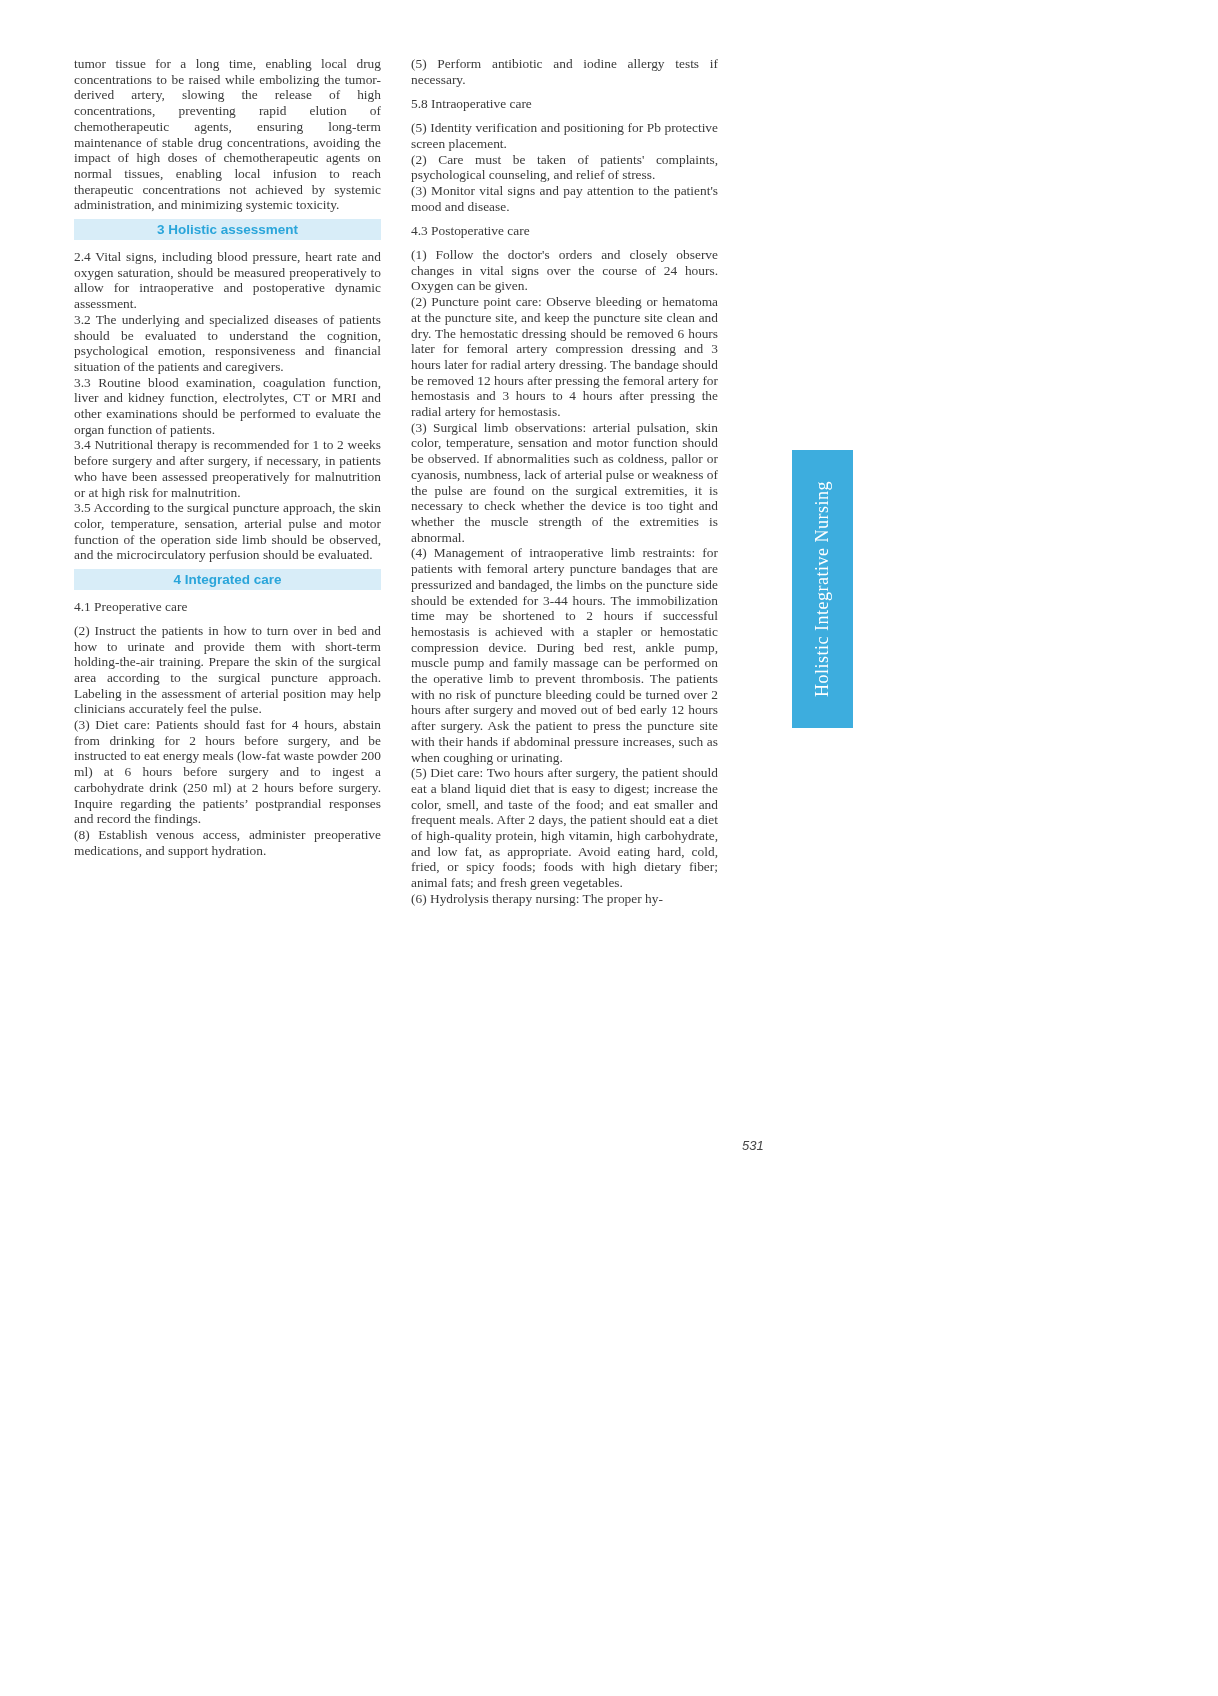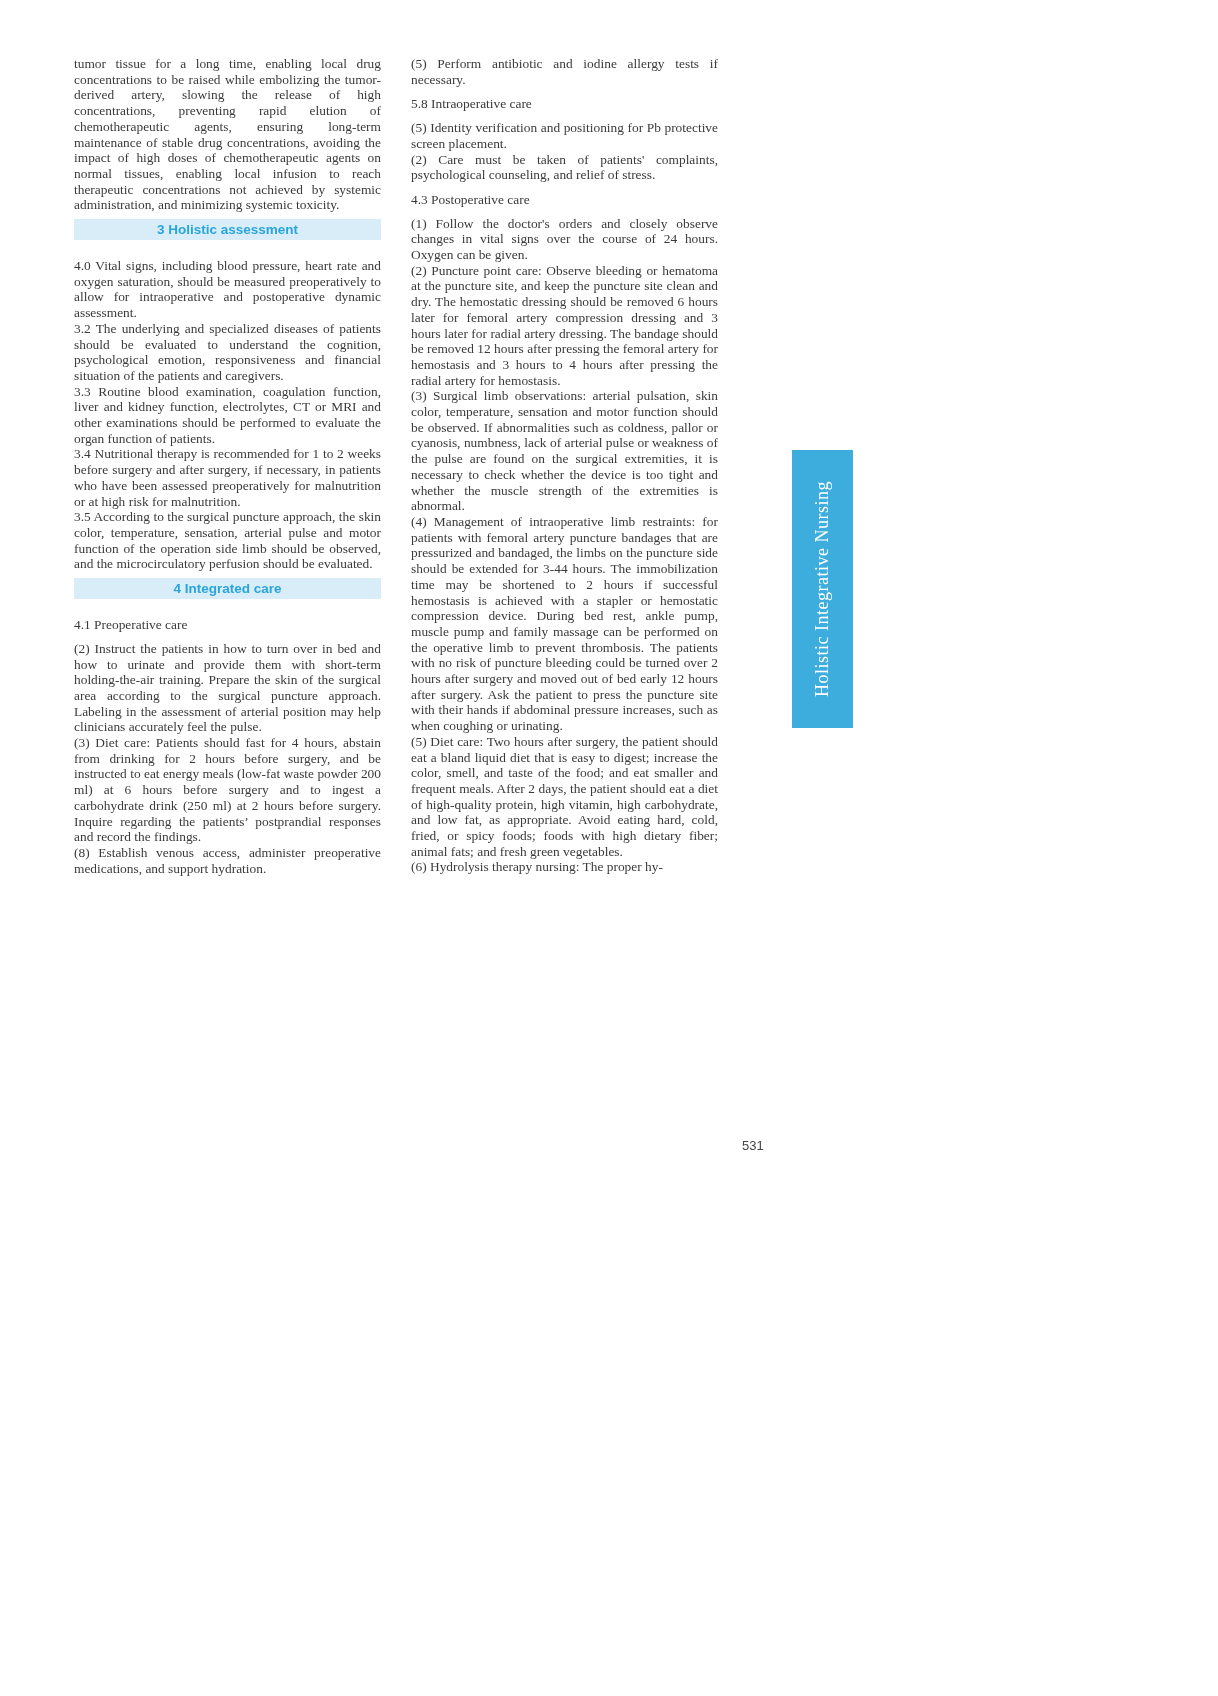--- a/index.html
+++ b/index.html
@@ -22,21 +22,21 @@
     gap: 30px;
   }
   .col {
     width: 307px;
     font-size: 13.4px;
     line-height: 15.7px;
     text-align: justify;
   }
   .para { margin: 0; }
   .band {
-    margin: 6px 0 18px 0;
+    margin: 6px 0 9px 0;
     background: #d8edf8;
     color: #2aa5da;
     font-family: "Liberation Sans", sans-serif;
     font-weight: bold;
     font-size: 13.5px;
     text-align: center;
     line-height: 21px;
     height: 21px;
   }
   .subhead {
@@ -63,49 +63,51 @@
     letter-spacing: 0.5px;
     white-space: nowrap;
   }
   .page-number {
     position: absolute;
     left: 742px;
     top: 1138px;
     font-family: "Liberation Sans", sans-serif;
     font-size: 13px;
     color: #444444;
+    font-style: italic;
   }
 </style>
 </head>
 <body>
 
 <div class="page">
 
   <div class="text-block">
 
     <div class="col">
       <p class="para">tumor tissue for a long time, enabling local drug concentrations to be raised while embolizing the tumor-derived artery, slowing the release of high concentrations, preventing rapid elution of chemotherapeutic agents, ensuring long-term maintenance of stable drug concentrations, avoiding the impact of high doses of chemotherapeutic agents on normal tissues, enabling local infusion to reach therapeutic concentrations not achieved by systemic administration, and minimizing systemic toxicity.</p>
       <div class="band">3 Holistic assessment</div>
-      <p class="para">4.0 Vital signs, including blood pressure, heart rate and oxygen saturation, should be measured preoperatively to allow for intraoperative and postoperative dynamic assessment.</p>
+      <p class="para">2.4 Vital signs, including blood pressure, heart rate and oxygen saturation, should be measured preoperatively to allow for intraoperative and postoperative dynamic assessment.</p>
       <p class="para">3.2 The underlying and specialized diseases of patients should be evaluated to understand the cognition, psychological emotion, responsiveness and financial situation of the patients and caregivers.</p>
       <p class="para">3.3 Routine blood examination, coagulation function, liver and kidney function, electrolytes, CT or MRI and other examinations should be performed to evaluate the organ function of patients.</p>
       <p class="para">3.4 Nutritional therapy is recommended for 1 to 2 weeks before surgery and after surgery, if necessary, in patients who have been assessed preoperatively for malnutrition or at high risk for malnutrition.</p>
       <p class="para">3.5 According to the surgical puncture approach, the skin color, temperature, sensation, arterial pulse and motor function of the operation side limb should be observed, and the microcirculatory perfusion should be evaluated.</p>
       <div class="band">4 Integrated care</div>
       <p class="para subhead">4.1 Preoperative care</p>
       <p class="para">(2) Instruct the patients in how to turn over in bed and how to urinate and provide them with short-term holding-the-air training. Prepare the skin of the surgical area according to the surgical puncture approach. Labeling in the assessment of arterial position may help clinicians accurately feel the pulse.</p>
       <p class="para">(3) Diet care: Patients should fast for 4 hours, abstain from drinking for 2 hours before surgery, and be instructed to eat energy meals (low-fat waste powder 200 ml) at 6 hours before surgery and to ingest a carbohydrate drink (250 ml) at 2 hours before surgery. Inquire regarding the patients’ postprandial responses and record the findings.</p>
       <p class="para">(8) Establish venous access, administer preoperative medications, and support hydration.</p>
     </div>
 
     <div class="col">
       <p class="para">(5) Perform antibiotic and iodine allergy tests if necessary.</p>
       <p class="para subhead">5.8 Intraoperative care</p>
       <p class="para">(5) Identity verification and positioning for Pb protective screen placement.</p>
       <p class="para">(2) Care must be taken of patients' complaints, psychological counseling, and relief of stress.</p>
+      <p class="para">(3) Monitor vital signs and pay attention to the patient's mood and disease.</p>
       <p class="para subhead">4.3 Postoperative care</p>
       <p class="para">(1) Follow the doctor's orders and closely observe changes in vital signs over the course of 24 hours. Oxygen can be given.</p>
       <p class="para">(2) Puncture point care: Observe bleeding or hematoma at the puncture site, and keep the puncture site clean and dry. The hemostatic dressing should be removed 6 hours later for femoral artery compression dressing and 3 hours later for radial artery dressing. The bandage should be removed 12 hours after pressing the femoral artery for hemostasis and 3 hours to 4 hours after pressing the radial artery for hemostasis.</p>
       <p class="para">(3) Surgical limb observations: arterial pulsation, skin color, temperature, sensation and motor function should be observed. If abnormalities such as coldness, pallor or cyanosis, numbness, lack of arterial pulse or weakness of the pulse are found on the surgical extremities, it is necessary to check whether the device is too tight and whether the muscle strength of the extremities is abnormal.</p>
       <p class="para">(4) Management of intraoperative limb restraints: for patients with femoral artery puncture bandages that are pressurized and bandaged, the limbs on the puncture side should be extended for 3-44 hours. The immobilization time may be shortened to 2 hours if successful hemostasis is achieved with a stapler or hemostatic compression device. During bed rest, ankle pump, muscle pump and family massage can be performed on the operative limb to prevent thrombosis. The patients with no risk of puncture bleeding could be turned over 2 hours after surgery and moved out of bed early 12 hours after surgery. Ask the patient to press the puncture site with their hands if abdominal pressure increases, such as when coughing or urinating.</p>
       <p class="para">(5) Diet care: Two hours after surgery, the patient should eat a bland liquid diet that is easy to digest; increase the color, smell, and taste of the food; and eat smaller and frequent meals. After 2 days, the patient should eat a diet of high-quality protein, high vitamin, high carbohydrate, and low fat, as appropriate. Avoid eating hard, cold, fried, or spicy foods; foods with high dietary fiber; animal fats; and fresh green vegetables.</p>
       <p class="para">(6) Hydrolysis therapy nursing: The proper hy-</p>
     </div>
 
   </div>

